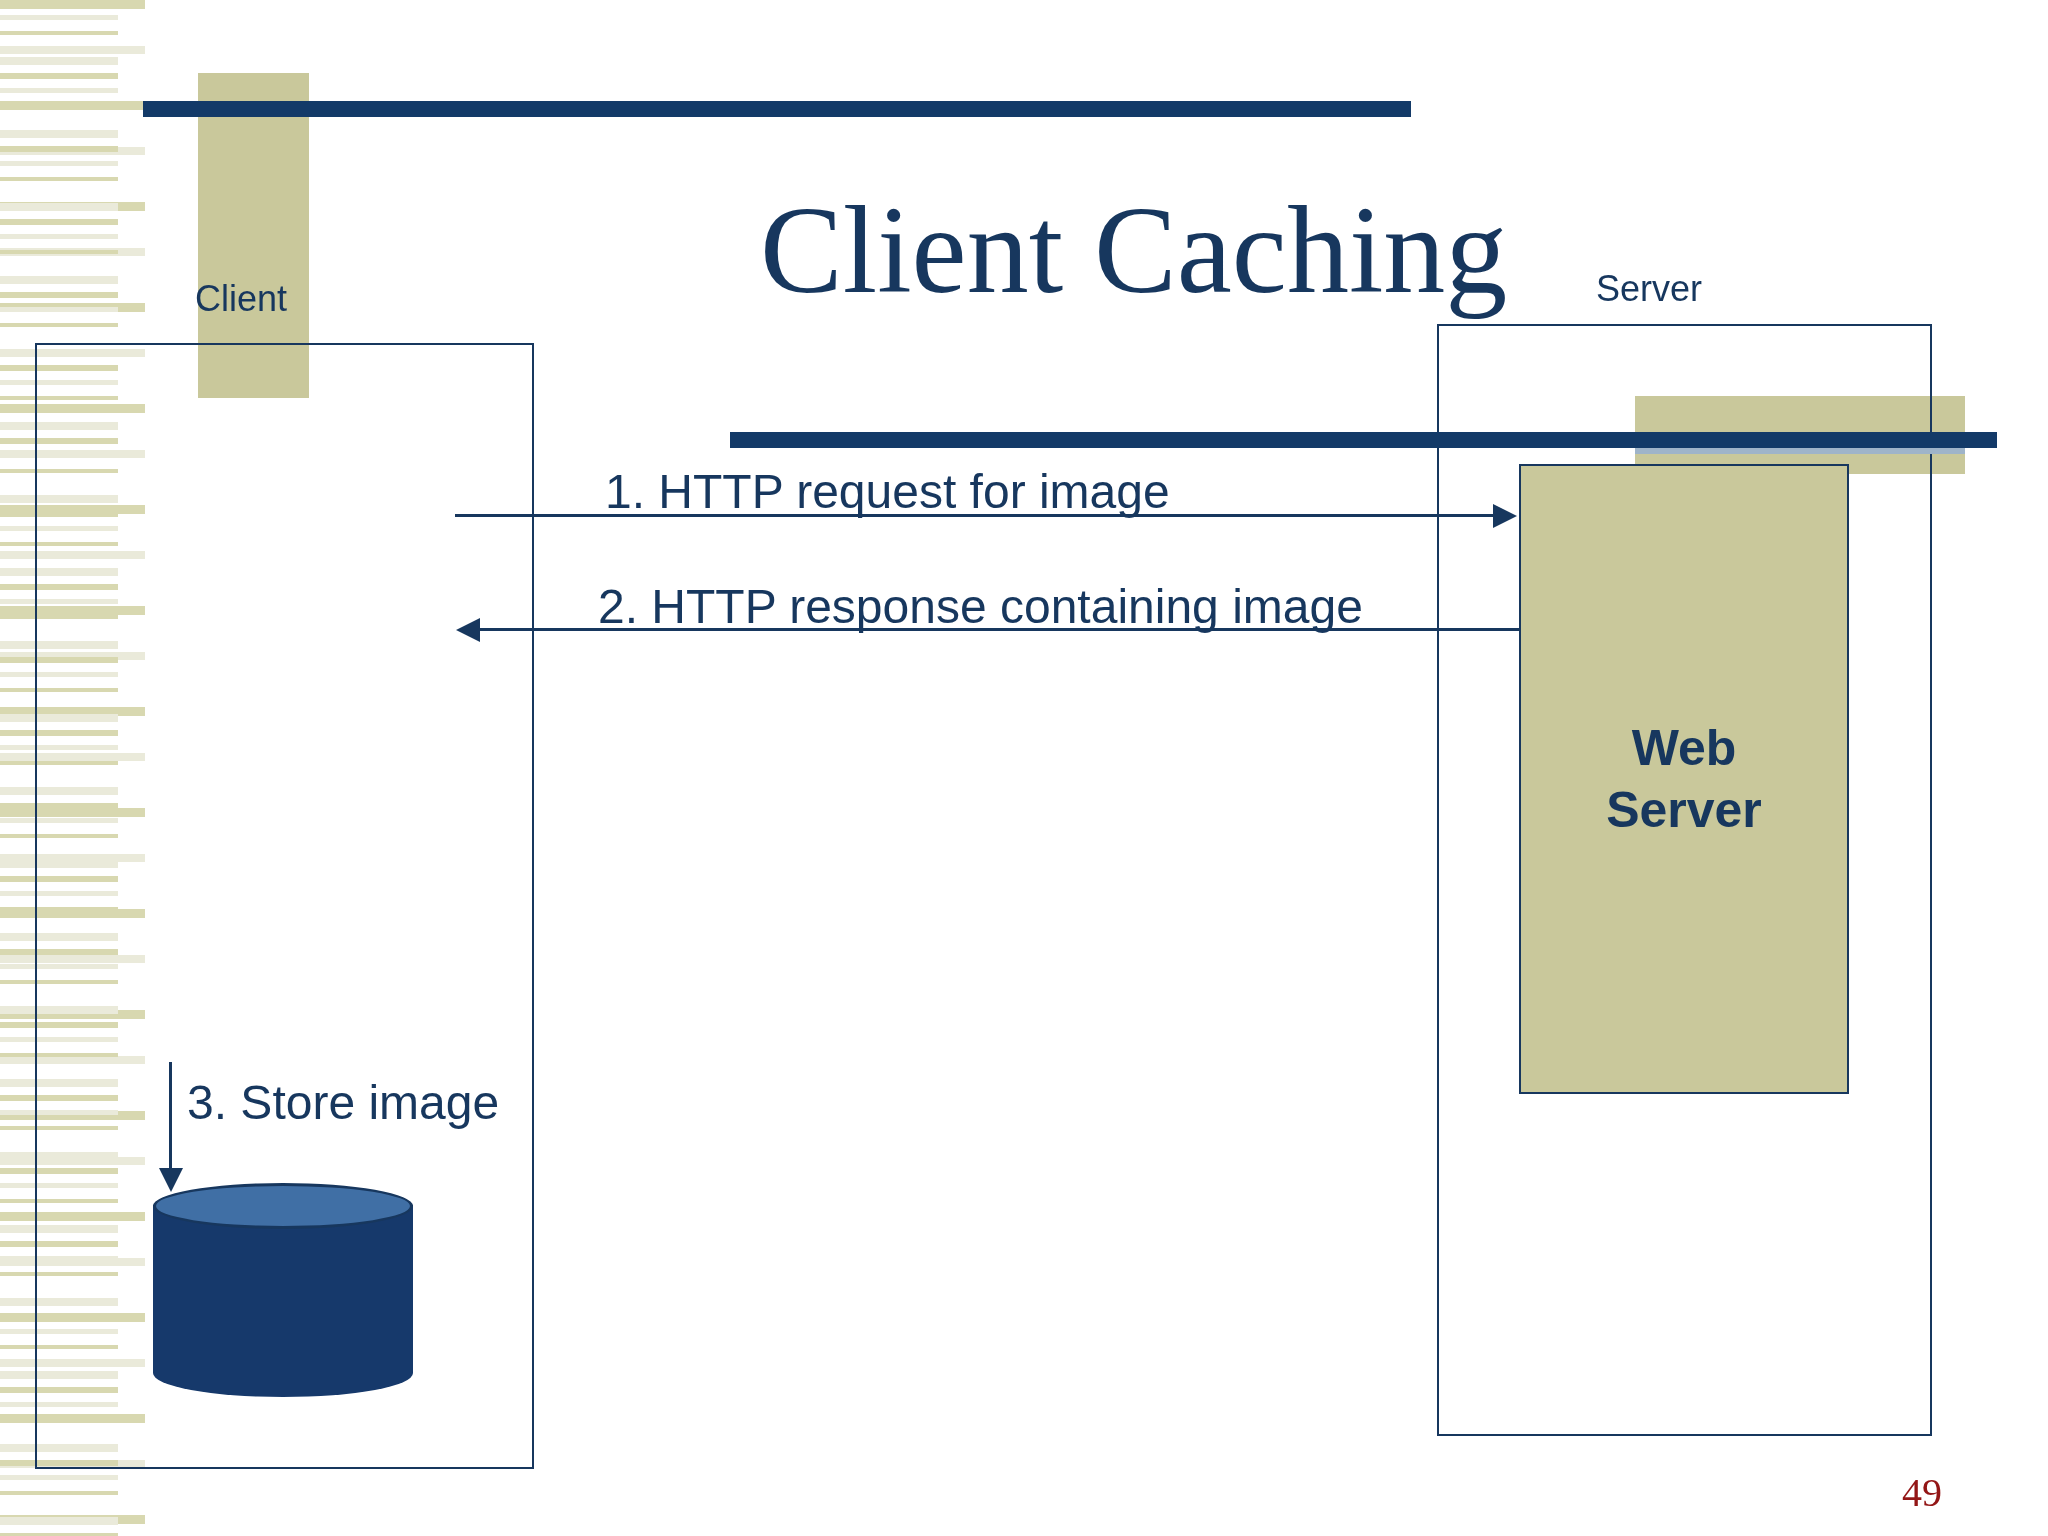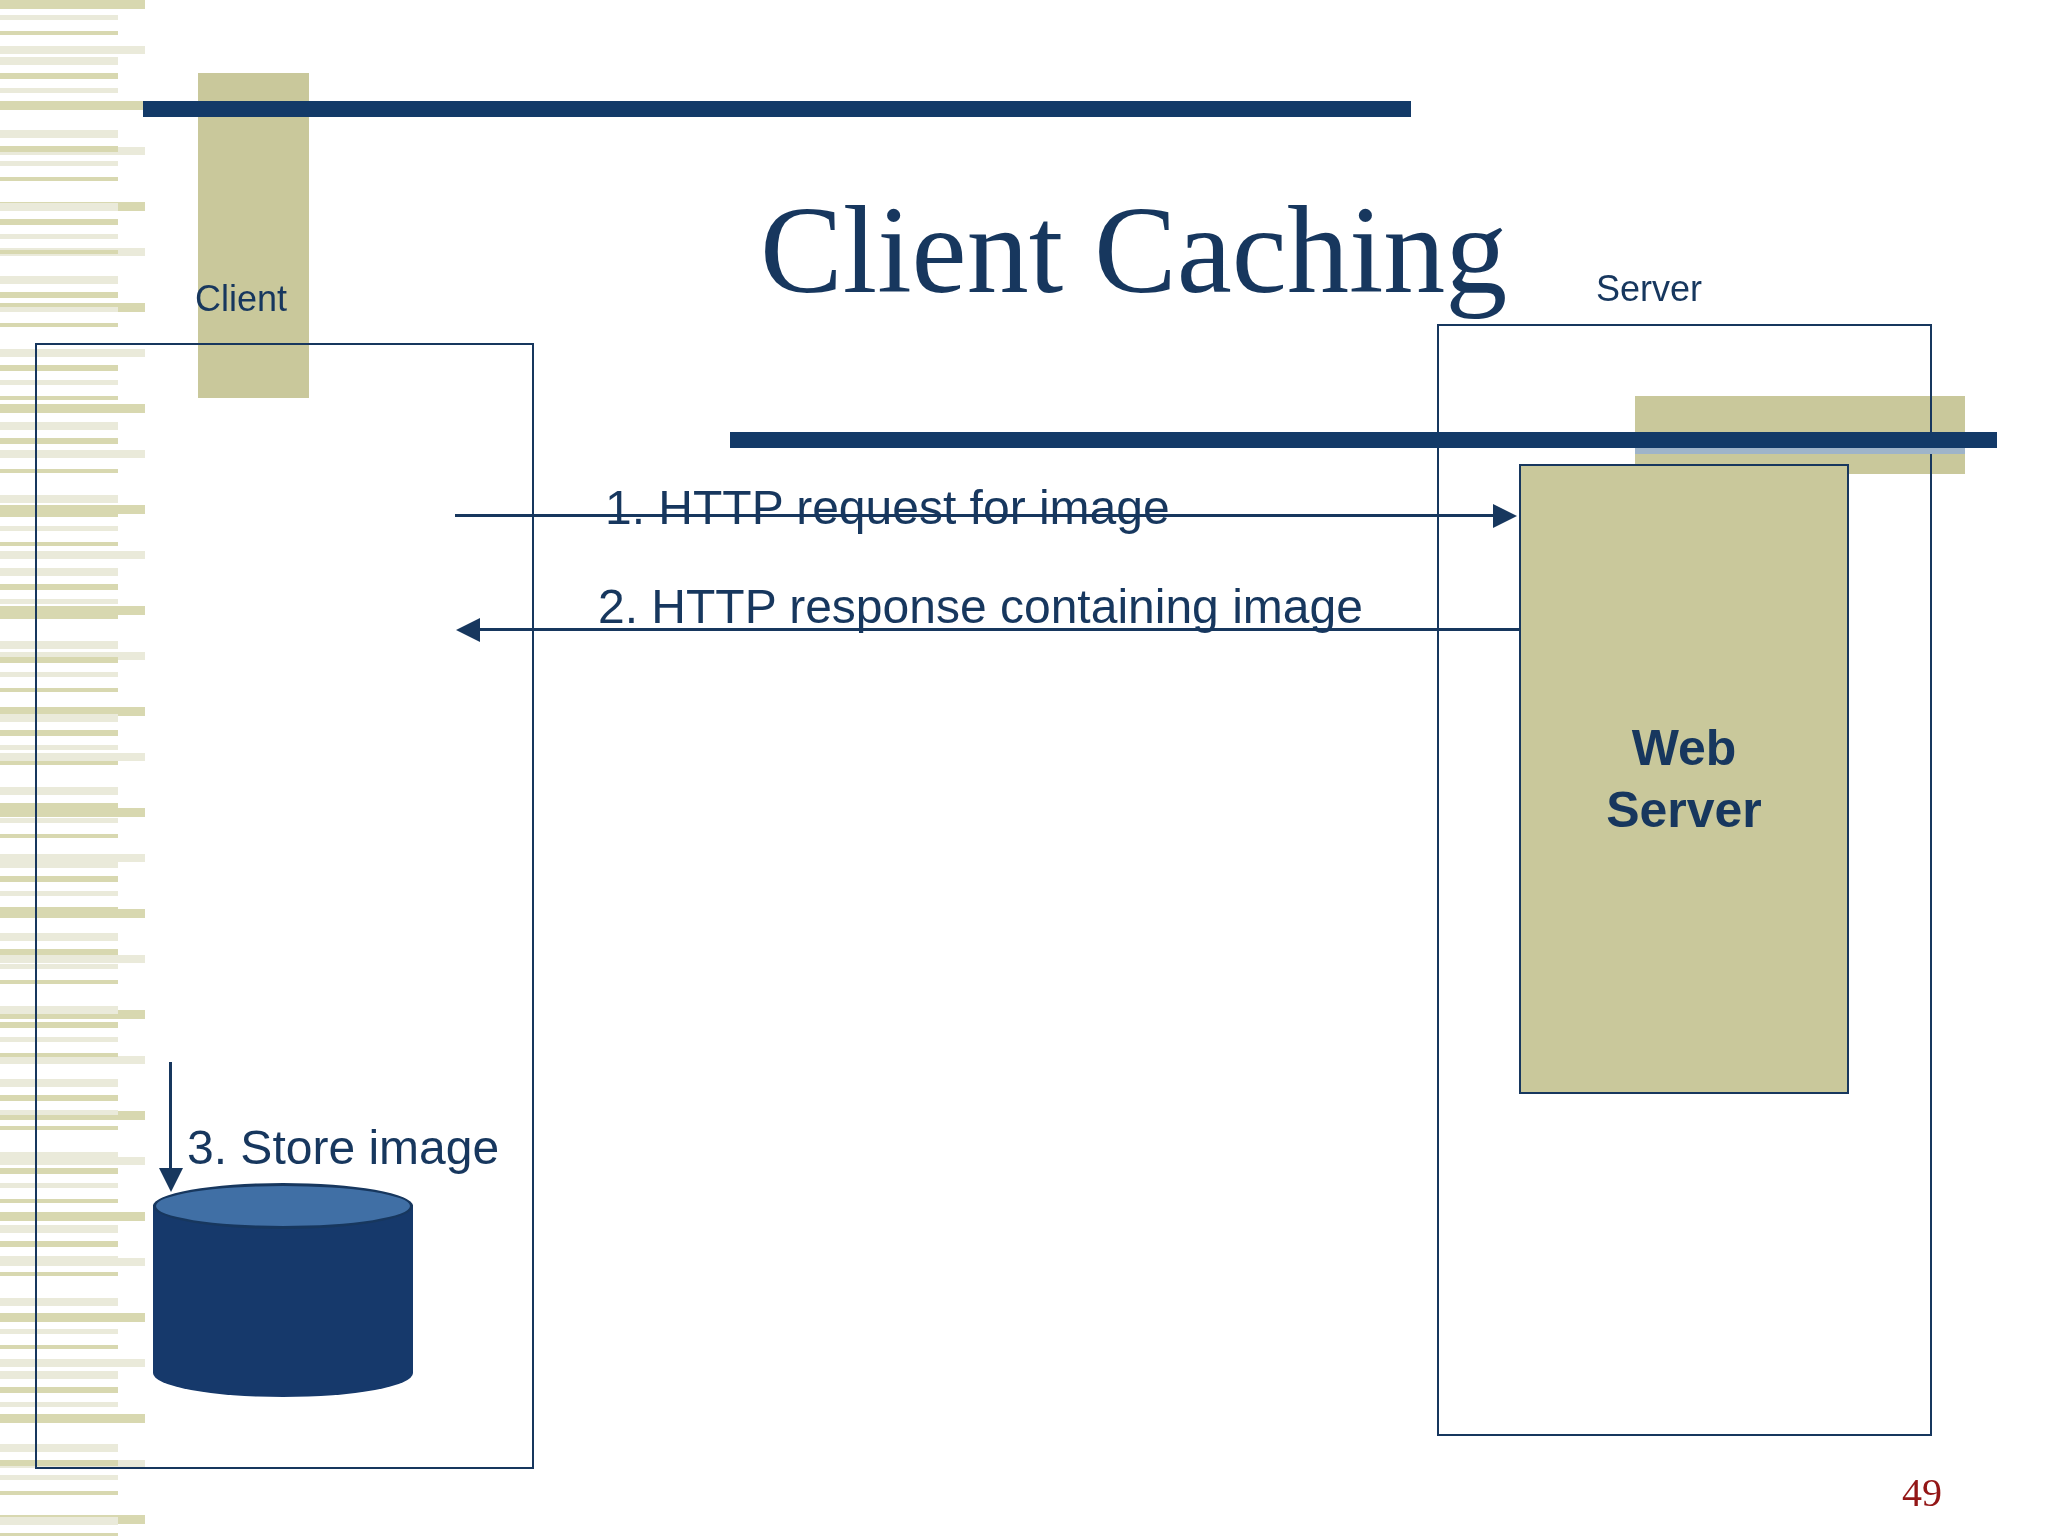--- a/index.html
+++ b/index.html
@@ -70,23 +70,23 @@
   .node-box{
     background:var(--tan);border:2px solid var(--navy);z-index:4;
     display:flex;align-items:center;justify-content:center;
     color:var(--navy);font-size:50px;line-height:62px;text-align:center;
   }
   .browser-box{left:122px;top:462px;width:328px;height:600px;}
   .webserver-box{left:1519px;top:464px;width:326px;height:626px;font-weight:bold;}
 
   
   .msg-label{z-index:6;font-size:48px;color:var(--navy);white-space:nowrap;line-height:1;}
-  .msg1{left:605px;top:468px;margin-top:16px;}
+  .msg1{left:605px;top:468px;}
   .msg2{left:598px;top:583px;}
-  .msg3{left:187px;top:1124px;}
+  .msg3{left:187px;top:1079px;}
 
   
   .arrow-line-h{height:3px;background:var(--navy);z-index:7;}
   .arrow-line-v{width:3px;background:var(--navy);z-index:7;}
   .line1{left:455px;top:514px;width:1040px;}
   .line2{left:480px;top:628px;width:1040px;}
   .line3{left:169px;top:1062px;height:108px;}
   .head{width:0;height:0;z-index:7;}
   .head-right{
     left:1493px;top:504px;

